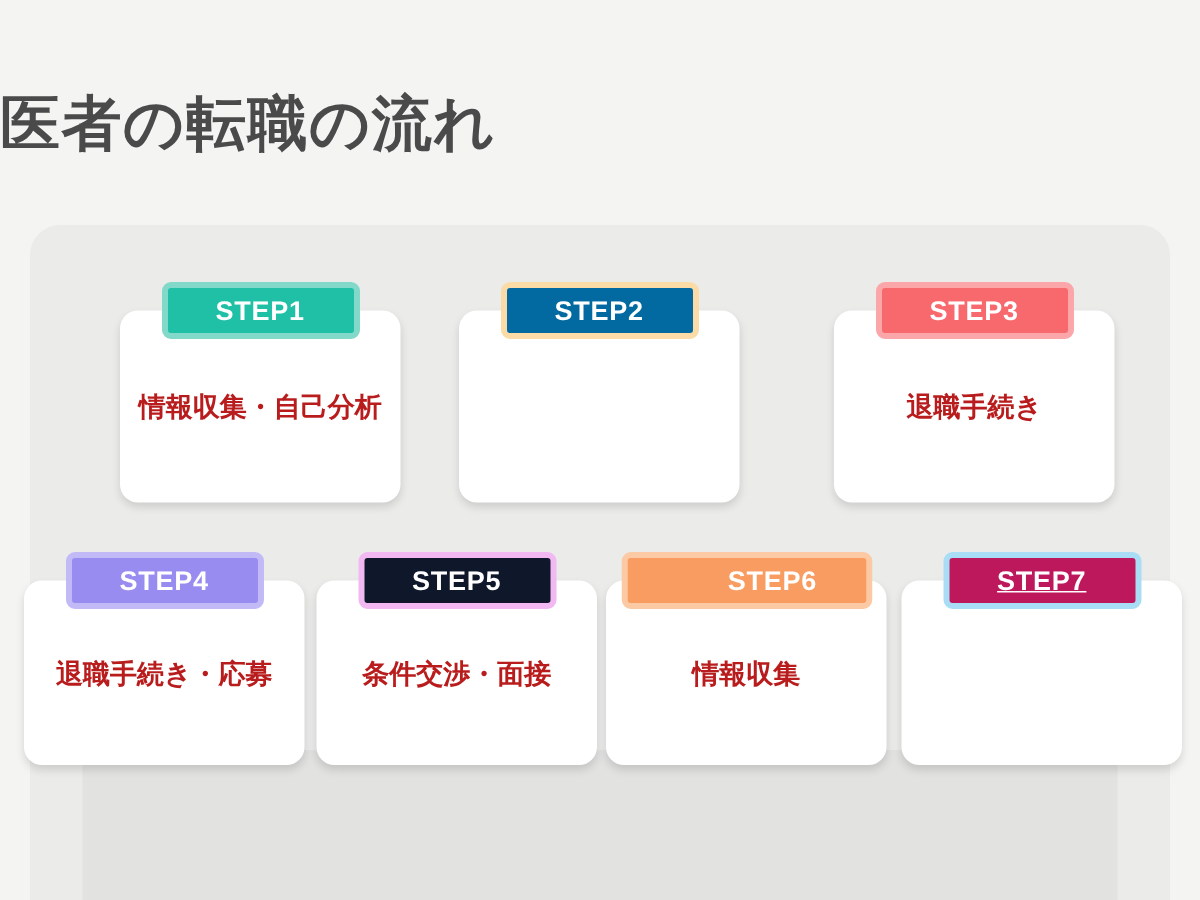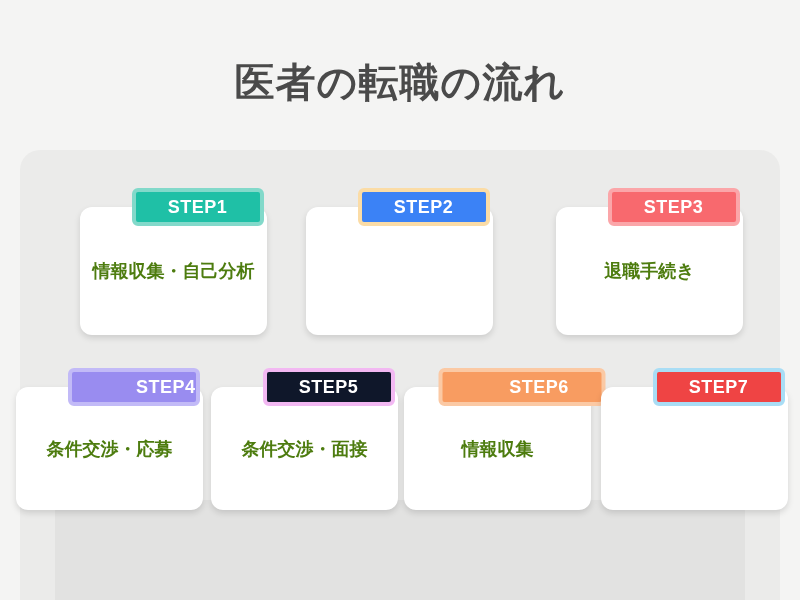--- a/index.html
+++ b/index.html
@@ -11,21 +11,20 @@
     background: #F4F4F3;
     font-family: "Liberation Sans", "DejaVu Sans", sans-serif;
   }
   .stage { position: relative; width: 800px; height: 600px; }
 
   .page-title {
     position: absolute;
     top: 55px;
     left: 0;
     width: 800px;
-    text-align: center;
     font-size: 40px;
     font-weight: bold;
     color: #4A4A4A;
     letter-spacing: 1px;
     margin: 0;
   }
 
   .flow-panel {
     position: absolute;
     left: 20px;
@@ -75,67 +74,66 @@
     border: 4px solid;
     border-radius: 6px;
     width: 124px;
     line-height: 30px;
     text-align: center;
     color: #FFFFFF;
     font-weight: bold;
     font-size: 18px;
     letter-spacing: 0.5px;
     white-space: nowrap;
-    margin-left: 24px;
   }
 
   .card-title {
     font-size: 18px;
     font-weight: bold;
-    color: #4d7c0f;
+    color: #b91c1c;
     white-space: nowrap;
     letter-spacing: 0px;
   }
 </style>
 </head>
 <body>
 
 <div class="stage">
 
   <h1 class="page-title">医者の転職の流れ</h1>
 
   <div class="flow-panel"></div>
   <div class="flow-inner-panel"></div>
 
   <div class="card r1 p1">
     <div class="badge" style="background: rgb(31, 192, 166); border-color: rgb(130, 217, 202);">STEP1</div>
     <span class="card-title">情報収集・自己分析</span>
   </div>
 
   <div class="card r1 p2">
-    <div class="badge" style="background: #3b82f6; border-color: rgb(251, 220, 166);">STEP2</div>
+    <div class="badge" style="background: #0369a1; border-color: rgb(251, 220, 166);">STEP2</div>
   </div>
 
   <div class="card r1 p3">
     <div class="badge" style="background: rgb(248, 105, 110); border-color: rgb(251, 166, 169);">STEP3</div>
     <span class="card-title">退職手続き</span>
   </div>
 
   <div class="card r2 p4">
-    <div class="badge" style="background: rgb(153, 140, 240); border-color: rgb(194, 186, 247); text-align: right;">STEP4</div>
-    <span class="card-title">条件交渉・応募</span>
+    <div class="badge" style="background: rgb(153, 140, 240); border-color: rgb(194, 186, 247);">STEP4</div>
+    <span class="card-title">退職手続き・応募</span>
   </div>
 
   <div class="card r2 p5">
     <div class="badge" style="background: #0f172a; border-color: rgb(242, 184, 242);">STEP5</div>
     <span class="card-title">条件交渉・面接</span>
   </div>
 
   <div class="card r2 p6">
     <div class="badge" style="background: rgb(248, 156, 97); border-color: rgb(251, 201, 164); padding-left: 35px;">STEP6</div>
     <span class="card-title">情報収集</span>
   </div>
 
   <div class="card r2 p7">
-    <div class="badge" style="background: #ef4444; border-color: rgb(169, 221, 245);">STEP7</div>
+    <div class="badge" style="background: #be185d; border-color: rgb(169, 221, 245); text-decoration: underline;">STEP7</div>
   </div>
 
 </div>
 
 </body></html>

